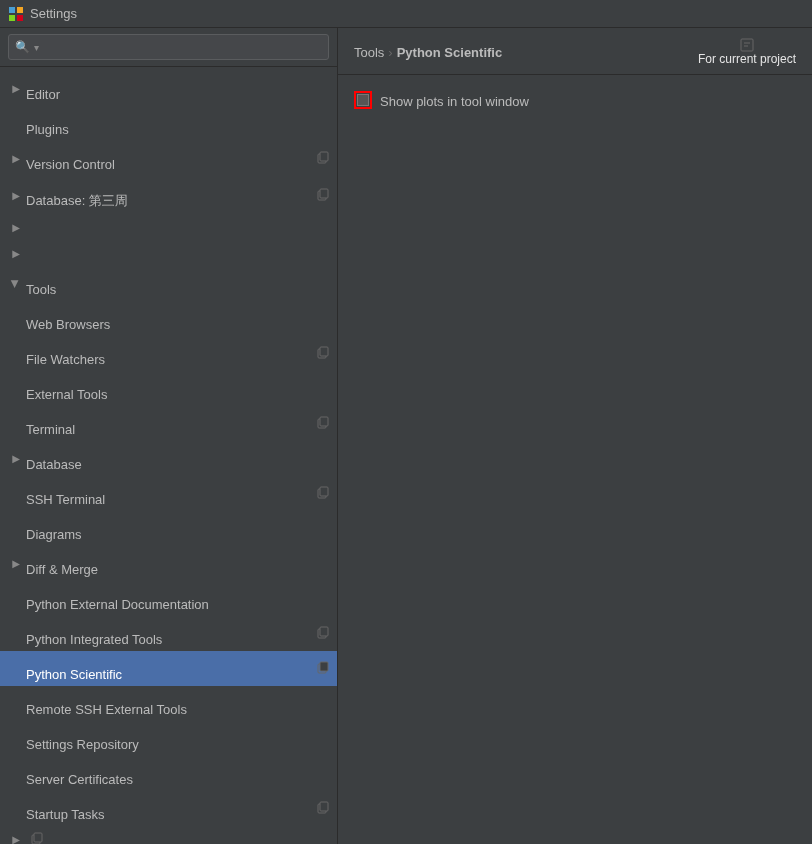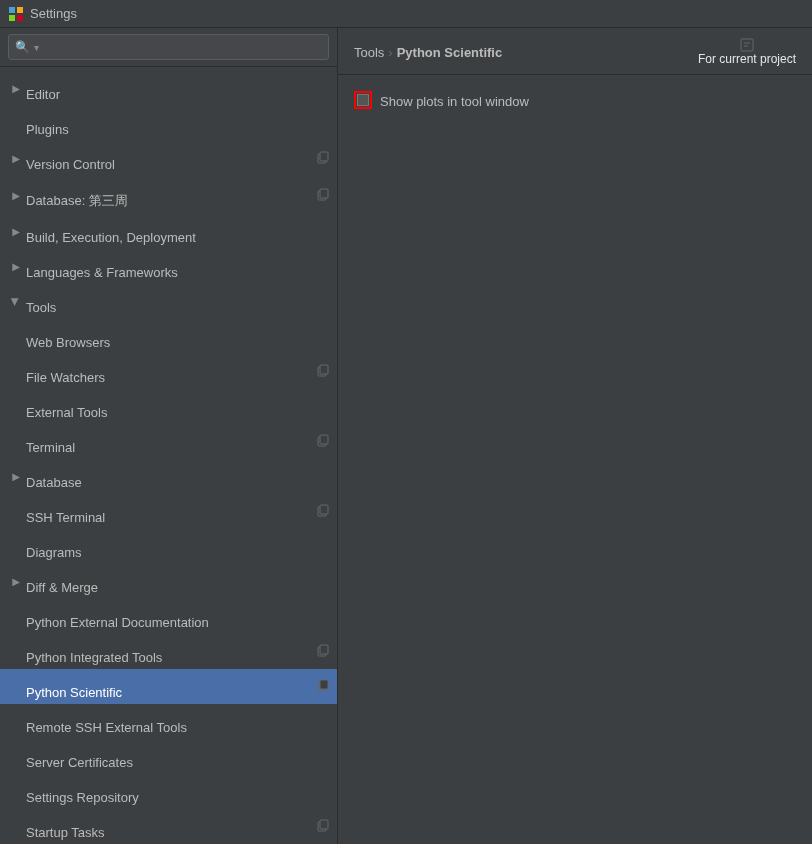--- a/index.html
+++ b/index.html
@@ -256,25 +256,23 @@
         <div class="sidebar-item">
           <span class="arrow">▶</span>
           <span class="item-label">Database: 第三周</span>
           <span class="item-icon-right"><svg width="13" height="13" viewBox="0 0 13 13">
               <rect x="2" y="3" width="8" height="9" rx="1" fill="none" stroke="#666" stroke-width="1"></rect>
               <rect x="4" y="1" width="8" height="9" rx="1" fill="#3c3f41" stroke="#666" stroke-width="1"></rect>
             </svg></span>
         </div>
         <div class="sidebar-item">
           <span class="arrow">▶</span>
-          <span class="item-label">Build, Execution, Deployment</span>
-        </div>
-        <div class="sidebar-item">
-          <span class="arrow">▶</span>
-          <span class="item-label">Languages &amp; Frameworks</span>
+        </div>
+        <div class="sidebar-item">
+          <span class="arrow">▶</span>
         </div>
         <div class="sidebar-item">
           <span class="arrow expanded">▶</span>
           <span class="item-label">Tools</span>
         </div>
         <div class="sidebar-item indent-1">
           <span style="width: 18px; display: inline-block;"></span>
           <span class="item-label">Web Browsers</span>
         </div>
         <div class="sidebar-item indent-1">
@@ -336,25 +334,25 @@
               <rect x="2" y="3" width="8" height="9" rx="1" fill="none" stroke="#666" stroke-width="1"></rect>
               <rect x="4" y="1" width="8" height="9" rx="1" fill="#3c3f41" stroke="#666" stroke-width="1"></rect>
             </svg></span>
         </div>
         <div class="sidebar-item indent-1">
           <span style="width: 18px; display: inline-block;"></span>
           <span class="item-label">Remote SSH External Tools</span>
         </div>
         <div class="sidebar-item indent-1">
           <span style="width: 18px; display: inline-block;"></span>
+          <span class="item-label">Settings Repository</span>
+        </div>
+        <div class="sidebar-item indent-1">
+          <span style="width: 18px; display: inline-block;"></span>
           <span class="item-label">Server Certificates</span>
-        </div>
-        <div class="sidebar-item indent-1">
-          <span style="width: 18px; display: inline-block;"></span>
-          <span class="item-label">Settings Repository</span>
         </div>
         <div class="sidebar-item indent-1">
           <span style="width: 18px; display: inline-block;"></span>
           <span class="item-label">Startup Tasks</span>
           <span class="item-icon-right"><svg width="13" height="13" viewBox="0 0 13 13">
               <rect x="2" y="3" width="8" height="9" rx="1" fill="none" stroke="#666" stroke-width="1"></rect>
               <rect x="4" y="1" width="8" height="9" rx="1" fill="#3c3f41" stroke="#666" stroke-width="1"></rect>
             </svg></span>
         </div>
         <div class="sidebar-item">

